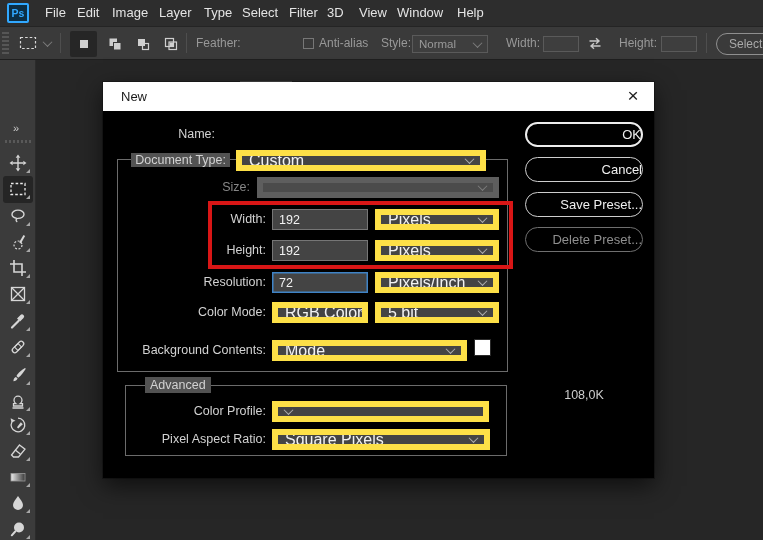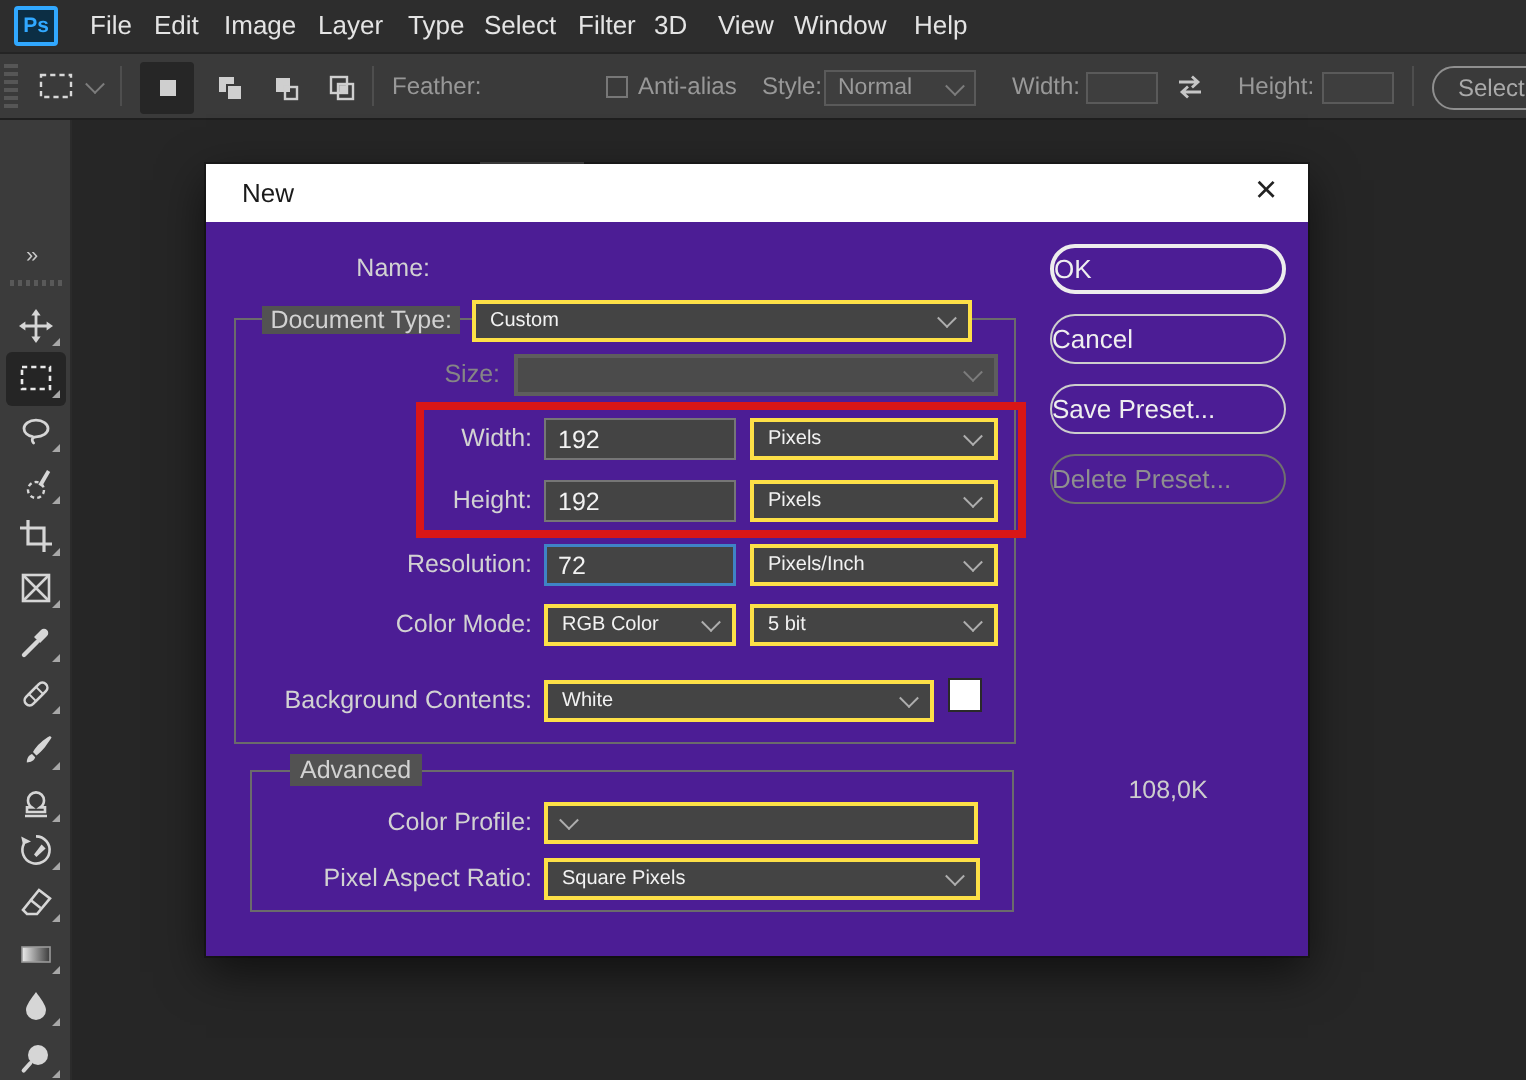--- a/index.html
+++ b/index.html
@@ -41,41 +41,41 @@
     border-right:1px solid #2b2b2b;box-sizing:border-box;}
   .tb-collapse{position:absolute;left:13px;top:62px;color:#c9c9c9;font-size:11px;letter-spacing:-1px;}
   .tb-grip{position:absolute;left:5px;top:80px;width:26px;height:3px;
     background:repeating-linear-gradient(90deg,#595959 0 2px,transparent 2px 4px);}
   .tool{position:absolute;left:8px;width:20px;height:20px;}
   .tool::after{content:"";position:absolute;right:-2px;bottom:0;width:0;height:0;
     border-left:4px solid transparent;border-bottom:4px solid #a7a7a7;}
   .tool-sel-bg{position:absolute;left:3px;top:116px;width:30px;height:27px;background:#252525;border-radius:3px;}
 
   
-  .dialog{position:absolute;left:103px;top:82px;width:551px;height:396px;background:#4c1d95;
+  .dialog{position:absolute;left:103px;top:82px;width:551px;height:396px;background:#000000;
     box-shadow:0 8px 22px rgba(0,0,0,.6),0 0 0 1px rgba(0,0,0,.25);}
   .titlebar{position:absolute;left:0;top:0;width:100%;height:29px;background:#ffffff;}
   .title{position:absolute;left:18px;top:0;height:29px;line-height:29px;font-size:13px;color:#1a1a1a;}
   .close{position:absolute;right:10px;top:0;height:29px;line-height:27px;font-size:19px;color:#222;
     width:22px;text-align:center;}
   .dlbl{position:absolute;height:21px;line-height:21px;text-align:right;color:#d2d2d2;font-size:12.5px;}
   .dlbl.dis{color:#868686;}
   .fld{position:absolute;height:21px;box-sizing:border-box;background:#444444;border:1px solid #767676;
     color:#f2f2f2;font-size:12.5px;padding:0 6px;font-family:inherit;}
   .fld.focus{border:1px solid #3f83c6;box-shadow:0 0 0 .5px #3f83c6 inset;}
-  .dd{position:absolute;height:21px;box-sizing:border-box;background:#444444;border:2px solid #fde047;
-    color:#f2f2f2;font-size:10px;display:flex;align-items:center;justify-content:space-between;
+  .dd{position:absolute;height:21px;box-sizing:border-box;background:#444444;border:6px solid #fde047;
+    color:#f2f2f2;font-size:16px;display:flex;align-items:center;justify-content:space-between;
     padding:0 7px;white-space:nowrap;overflow:hidden;}
   .dd.dis{background:#4b4b4b;border-color:#5e5e5e;color:#8a8a8a;}
   .groupbox{position:absolute;border:1px solid #6b6b6b;box-sizing:border-box;}
   .legend{position:absolute;background:#525252;padding:0 5px;color:#d2d2d2;font-size:12.5px;
     height:16px;line-height:16px;}
   .masklbl{background:#525252;padding:0 4px;}
   .pbtn{position:absolute;width:118px;height:25px;border-radius:13px;border:1px solid #cdcdcd;
-    color:#efefef;font-size:13px;text-align:left;line-height:23px;box-sizing:border-box;}
+    color:#efefef;font-size:13px;text-align:right;line-height:23px;box-sizing:border-box;}
   .pbtn.ok{border:2px solid #ededed;line-height:21px;}
   .pbtn.dis{border-color:#6f6f6f;color:#8f8f8f;}
   .imgsize{position:absolute;width:120px;text-align:center;color:#cdcdcd;font-size:12.5px;}
   .swatch{position:absolute;box-sizing:border-box;border:1px solid #2a2a2a;}
 
   .red-annot{position:absolute;left:208px;top:201px;width:305px;height:68px;box-sizing:border-box;
     border:4px solid #d91616;z-index:40;pointer-events:none;}
   svg{display:block;}
 </style>
 </head>
@@ -321,21 +321,21 @@
       <span>RGB Color</span>
       <span class="chev"></span>
     </div>
     <div class="dd" style="left:272px;top:220px;width:124px;">
       <span>5 bit</span>
       <span class="chev"></span>
     </div>
 
     <span class="dlbl" style="left:13px;top:258px;width:150px;">Background Contents:</span>
     <div class="dd" style="left:169px;top:258px;width:195px;">
-      <span>White</span>
+      <span>Mode</span>
       <span class="chev"></span>
     </div>
     <div class="swatch" style="left:371px;top:257px;width:17px;height:17px;background:#ffffff;"></div>
 
     <span class="dlbl" style="left:63px;top:319px;width:100px;">Color Profile:</span>
     <div class="dd" style="left:169px;top:319px;width:217px;">
       <span class="chev"></span>
     </div>
     <span class="dlbl" style="left:33px;top:347px;width:130px;">Pixel Aspect Ratio:</span>
     <div class="dd" style="left:169px;top:347px;width:218px;">

